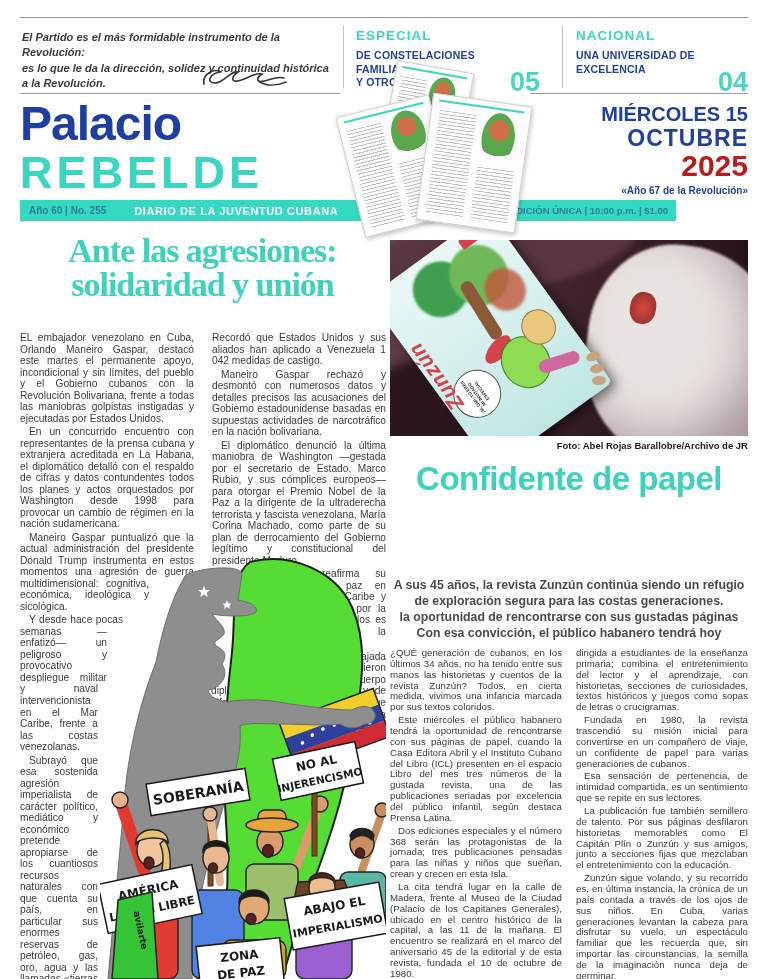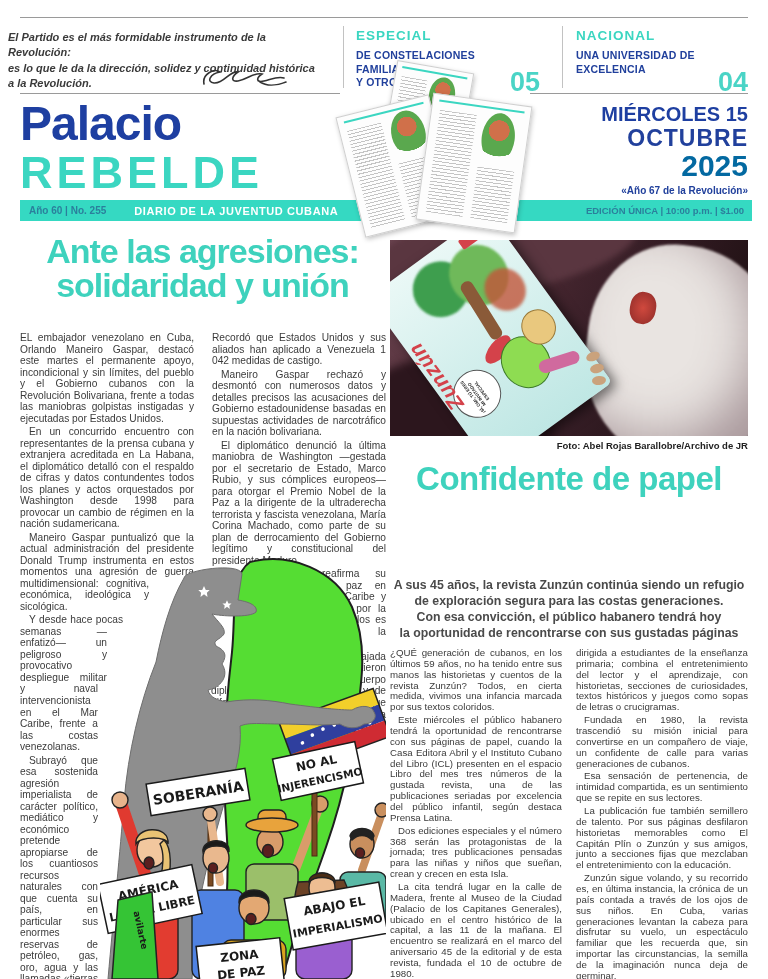--- a/index.html
+++ b/index.html
@@ -5,56 +5,56 @@
   html,body{margin:0;padding:0;background:#e8e8e8;}
   #page{position:relative;width:768px;height:979px;background:#fff;margin:0 auto;
         overflow:hidden;font-family:"Liberation Sans","DejaVu Sans",sans-serif;color:#3b3b3b;}
   
   .rule{position:absolute;height:1px;background:#9a9a9a;}
   #rule-top{left:20px;top:17px;width:728px;}
   #rule-mid-l{left:20px;top:93px;width:320px;}
   #rule-mid-r{left:530px;top:93px;width:218px;}
   .vdiv{position:absolute;top:26px;width:1px;height:62px;background:#c2c2c2;}
   #vdiv1{left:343px;} #vdiv2{left:562px;}
-  #quote{position:absolute;left:8px;top:30px;width:310px;font-style:italic;
+  #quote{position:absolute;left:22px;top:30px;width:310px;font-style:italic;
          font-size:11px;line-height:1.4;color:#3a3a3a;font-weight:700;}
   #signature{position:absolute;left:200px;top:56px;}
   .teaser{position:absolute;top:28px;height:66px;}
   #teaser-especial{left:356px;width:184px;}
   #teaser-nacional{left:576px;width:172px;}
   .section-label{color:#3bd6c1;font-weight:700;font-size:13.5px;letter-spacing:1px;}
   .teaser-title{color:#21409c;font-weight:700;font-size:10.5px;line-height:1.3;margin-top:6px;letter-spacing:.2px;}
   .pagenum{position:absolute;right:0;bottom:-4px;color:#4ad4c6;font-weight:700;font-size:27px;}
   
   #masthead-name{position:absolute;left:20px;top:100px;line-height:1;}
   #mast-l1{font-size:48px;font-weight:700;color:#1e3fa1;letter-spacing:-1px;}
   #mast-l2{font-size:45px;font-weight:700;color:#3bd6c1;letter-spacing:4px;margin-top:2px;}
   #dateblock{position:absolute;right:20px;top:104px;text-align:right;line-height:1.08;}
   #date-weekday{font-size:20px;font-weight:700;color:#1e3fa1;}
   #date-month{font-size:23px;font-weight:700;color:#21409c;letter-spacing:1px;}
-  #date-year{font-size:30px;font-weight:700;color:#0369a1;}
+  #date-year{font-size:30px;font-weight:700;color:#b91c1c;}
   #date-rev{font-size:10px;font-weight:700;color:#21409c;margin-top:3px;}
   
   .thumb{position:absolute;background:#fdfdfd;border:1px solid #cfcfcf;z-index:5;
          box-shadow:1px 2px 5px rgba(0,0,0,.25);}
   .thumb .tline{position:absolute;left:6%;top:4%;width:88%;height:2px;background:#3bd6c1;}
   .thumb .ttree{position:absolute;}
   .thumb .tcols{position:absolute;background:repeating-linear-gradient(#c4c4c4 0 1px,transparent 1px 3.4px);}
   #thumbA{left:388px;top:66px;width:76px;height:100px;transform:rotate(10deg);}
   #thumbB{left:349px;top:104px;width:94px;height:122px;transform:rotate(-14deg);}
   #thumbC{left:424px;top:99px;width:98px;height:126px;transform:rotate(8deg);}
   
-  #infobar{position:absolute;left:20px;top:200px;width:732px;height:21px;background:#35d9c2;
+  #infobar{position:absolute;left:20px;top:200px;width:656px;height:21px;background:#35d9c2;
            display:flex;align-items:center;font-weight:700;z-index:2;justify-content:space-between;}
   #infobar .issue{color:#2b7f9c;font-size:10px;margin-left:9px;}
   #infobar .slogan{color:#ffffff;font-size:11px;letter-spacing:.6px;margin-left:28px;}
   #infobar .edition{color:#2b7f9c;font-size:9.5px;margin-left:auto;margin-right:8px;}
   
   #h1{position:absolute;left:20px;top:234px;width:365px;text-align:center;color:#3ed2bd;
-      font-weight:700;font-size:34px;line-height:1.0;letter-spacing:-1px;}
+      font-weight:700;font-size:34px;line-height:1.0;letter-spacing:-1px;font-family:Liberation Serif, serif;}
   #art1{position:absolute;left:20px;top:332px;width:366px;height:647px;font-size:10.2px;
         line-height:1.13;text-align:justify;}
   .col{float:left;width:175px;}
   #a1c2{margin-left:16px;}
   .col p{margin:0 0 2px 0;text-indent:9px;}
   .col p.lead{text-indent:0;}
   .fr{float:right;clear:right;width:1px;}
   .fl{float:left;clear:left;width:1px;}
   b.byline{color:#222;}
   #cartoon{position:absolute;left:100px;top:552px;z-index:3;}
@@ -344,34 +344,34 @@
     </div>
   </div>
   <div id="caption">Foto: Abel Rojas Barallobre/Archivo de JR</div>
 
   <div id="h2">
     <div>Confidente de papel</div>
   </div>
   <div id="subhead">
     <div>A sus 45 años, la revista Zunzún continúa siendo un refugio</div>
     <div>de exploración segura para las costas generaciones.</div>
+    <div>la oportunidad de rencontrarse con sus gustadas páginas</div>
     <div>Con esa convicción, el público habanero tendrá hoy</div>
-    <div>la oportunidad de rencontrarse con sus gustadas páginas</div>
   </div>
 
   <div id="art2">
     <div class="col2w" id="a2c1">
-      <p class="lead">¿QUÉ generación de cubanos, en los últimos 59 años, no ha tenido entre sus manos las historietas y cuentos de la revista Zunzún? Todos, en cierta medida, vivimos una infancia marcada por sus textos coloridos.</p>
+      <p class="lead">¿QUÉ generación de cubanos, en los últimos 34 años, no ha tenido entre sus manos las historietas y cuentos de la revista Zunzún? Todos, en cierta medida, vivimos una infancia marcada por sus textos coloridos.</p>
       <p>Este miércoles el público habanero tendrá la oportunidad de rencontrarse con sus páginas de papel, cuando la Casa Editora Abril y el Instituto Cubano del Libro (ICL) presenten en el espacio Libro del mes tres números de la gustada revista, una de las publicaciones seriadas por excelencia del público infantil, según destaca Prensa Latina.</p>
       <p>Dos ediciones especiales y el número 368 serán las protagonistas de la jornada; tres publicaciones pensadas para las niñas y niños que sueñan, crean y crecen en esta Isla.</p>
       <p>La cita tendrá lugar en la calle de Madera, frente al Museo de la Ciudad (Palacio de los Capitanes Generales), ubicado en el centro histórico de la capital, a las 11 de la mañana. El encuentro se realizará en el marco del aniversario 45 de la editorial y de esta revista, fundada el 10 de octubre de 1980.</p>
 
     </div>
     <div class="col2w" id="a2c2">
       <p class="lead">dirigida a estudiantes de la enseñanza primaria; combina el entretenimiento del lector y el aprendizaje, con historietas, secciones de curiosidades, textos históricos y juegos como sopas de letras o crucigramas.</p>
-      <p>Fundada en 1980, la revista trascendió su misión inicial para convertirse en un compañero de viaje, un confidente de calle para varias generaciones de cubanos.</p>
+      <p>Fundada en 1980, la revista trascendió su misión inicial para convertirse en un compañero de viaje, un confidente de papel para varias generaciones de cubanos.</p>
       <p>Esa sensación de pertenencia, de intimidad compartida, es un sentimiento que se repite en sus lectores.</p>
       <p>La publicación fue también semillero de talento. Por sus páginas desfilaron historietas memorables como El Capitán Plín o Zunzún y sus amigos, junto a secciones fijas que mezclaban el entretenimiento con la educación.</p>
       <p>Zunzún sigue volando, y su recorrido es, en última instancia, la crónica de un país contada a través de los ojos de sus niños. En Cuba, varias generaciones levantan la cabeza para disfrutar su vuelo, un espectáculo familiar que les recuerda que, sin importar las circunstancias, la semilla de la imaginación nunca deja de germinar.</p>
     </div>
   </div>
 
 </div>
 
 </body></html>

